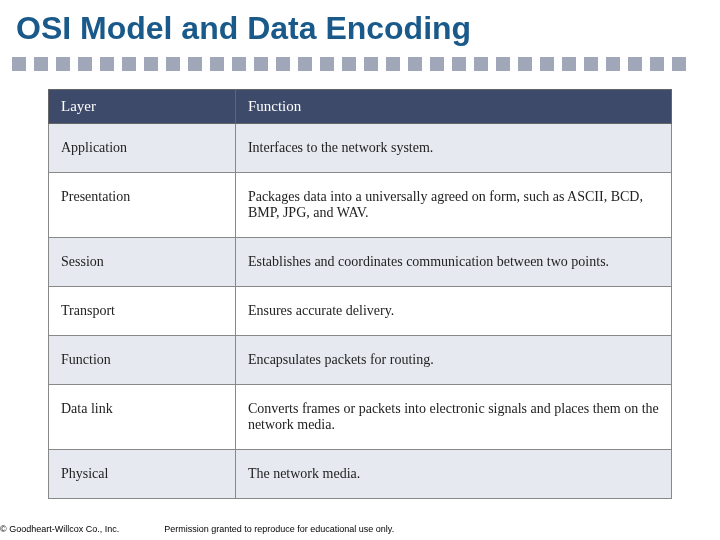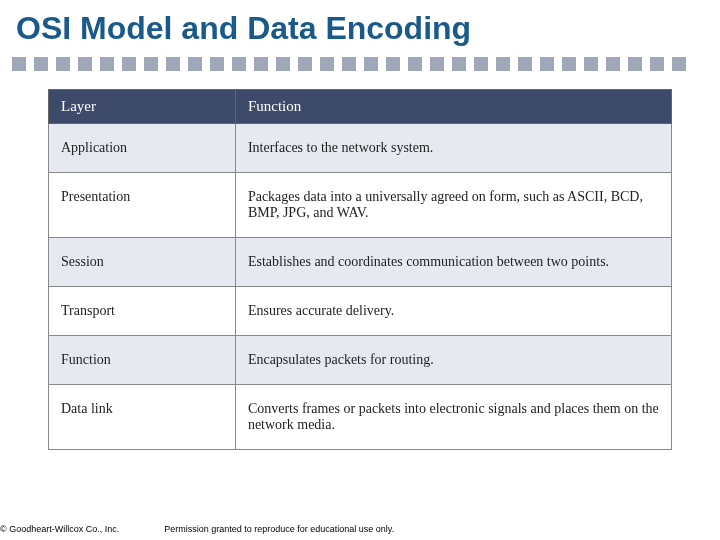--- a/index.html
+++ b/index.html
@@ -127,20 +127,24 @@
           <td class="func">Ensures accurate delivery.</td>
         </tr>
         <tr class="alt">
           <td class="layer">Function</td>
           <td class="func">Encapsulates packets for routing.</td>
         </tr>
         <tr class="plain">
           <td class="layer">Data link</td>
           <td class="func">Converts frames or packets into electronic signals and places them on the network media.</td>
         </tr>
+        <tr class="alt">
+          <td class="layer">Physical</td>
+          <td class="func">The network media.</td>
+        </tr>
       </tbody>
     </table>
   </div>
 
   <div class="footer">
     <span>© Goodheart-Willcox Co., Inc.</span>
     <span class="gap"></span>
     <span>Permission granted to reproduce for educational use only.</span>
   </div>
 </div>

